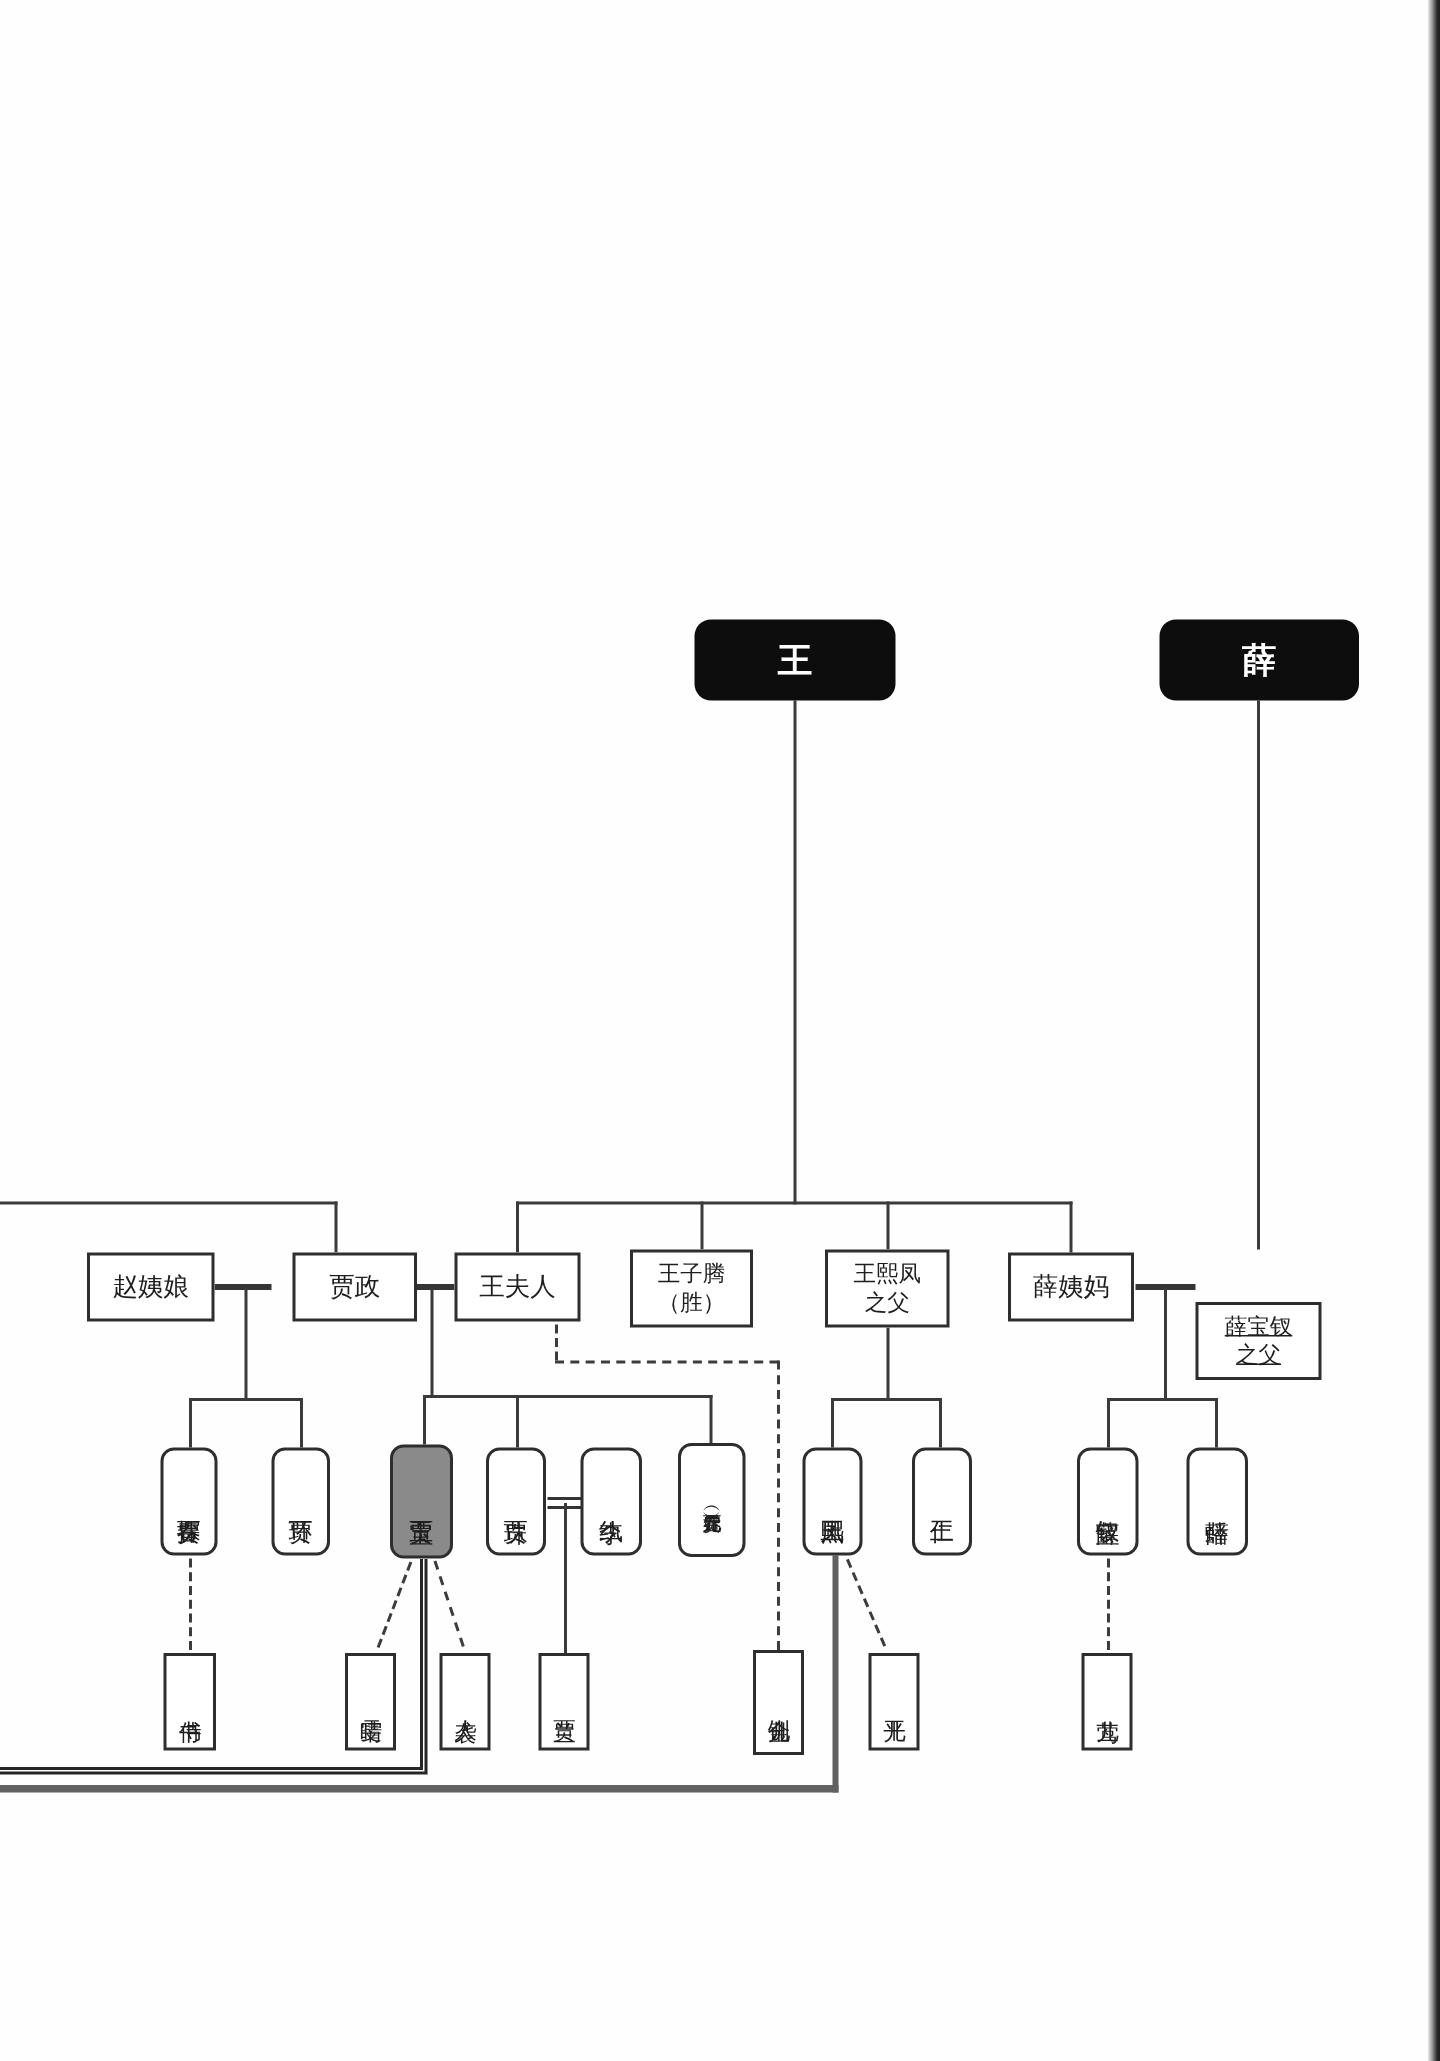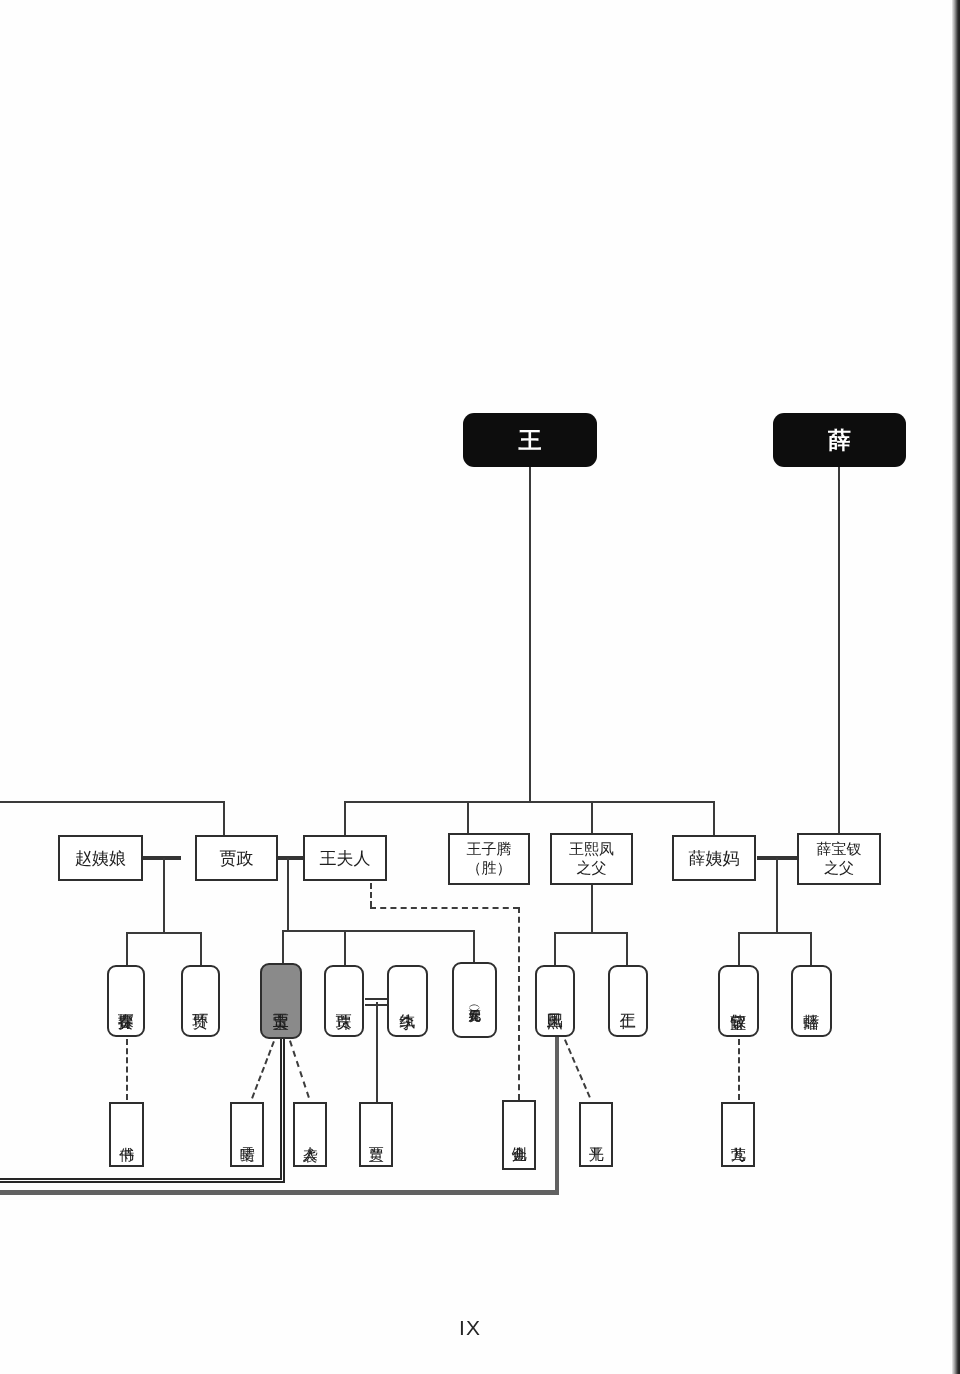--- a/index.html
+++ b/index.html
@@ -132,32 +132,32 @@
 
   <div class="g1" style="left:58px; top:835px; width:85px; height:46px;">
     <span>赵姨娘</span>
   </div>
   <div class="g1" style="left:181px; top:835px; width:83px; height:46px;margin-left:14px;">
     <span>贾政</span>
   </div>
   <div class="g1" style="left:303px; top:835px; width:84px; height:46px;">
     <span>王夫人</span>
   </div>
-  <div class="g1 two" style="left:448px; top:833px; width:82px; height:52px;">
+  <div class="g1 two" style="left:420px; top:833px; width:82px; height:52px;">
     <span>王子腾</span>
     <span>（胜）</span>
   </div>
   <div class="g1 two" style="left:550px; top:833px; width:83px; height:52px;">
     <span>王熙凤</span>
     <span>之父</span>
   </div>
   <div class="g1" style="left:672px; top:835px; width:84px; height:46px;">
     <span>薛姨妈</span>
   </div>
-  <div class="g1 two" style="left:797px; top:833px; width:84px; height:52px;">
+  <div class="g1 two" style="left:797px; top:868px; width:84px; height:52px;text-decoration:underline;">
     <span>薛宝钗</span>
     <span>之父</span>
   </div>
 
   <div class="g2 vtext" style="left:107px; top:965px; width:38px; height:72px;">
     <span>贾探春</span>
   </div>
   <div class="g2 vtext" style="left:181px; top:965px; width:39px; height:72px;">
     <span>贾环</span>
   </div>
@@ -202,16 +202,15 @@
   <div class="g3 vtext" style="left:502px; top:1100px; width:34px; height:70px;">
     <span>金钏儿</span>
   </div>
   <div class="g3 vtext" style="left:579px; top:1102px; width:34px; height:65px;">
     <span>平儿</span>
   </div>
   <div class="g3 vtext" style="left:721px; top:1102px; width:34px; height:65px;">
     <span>莺儿</span>
   </div>
 
-  <div class="page-num">IX</div>
   <div class="edge-band"></div>
 
 </div>
 
 </body></html>

